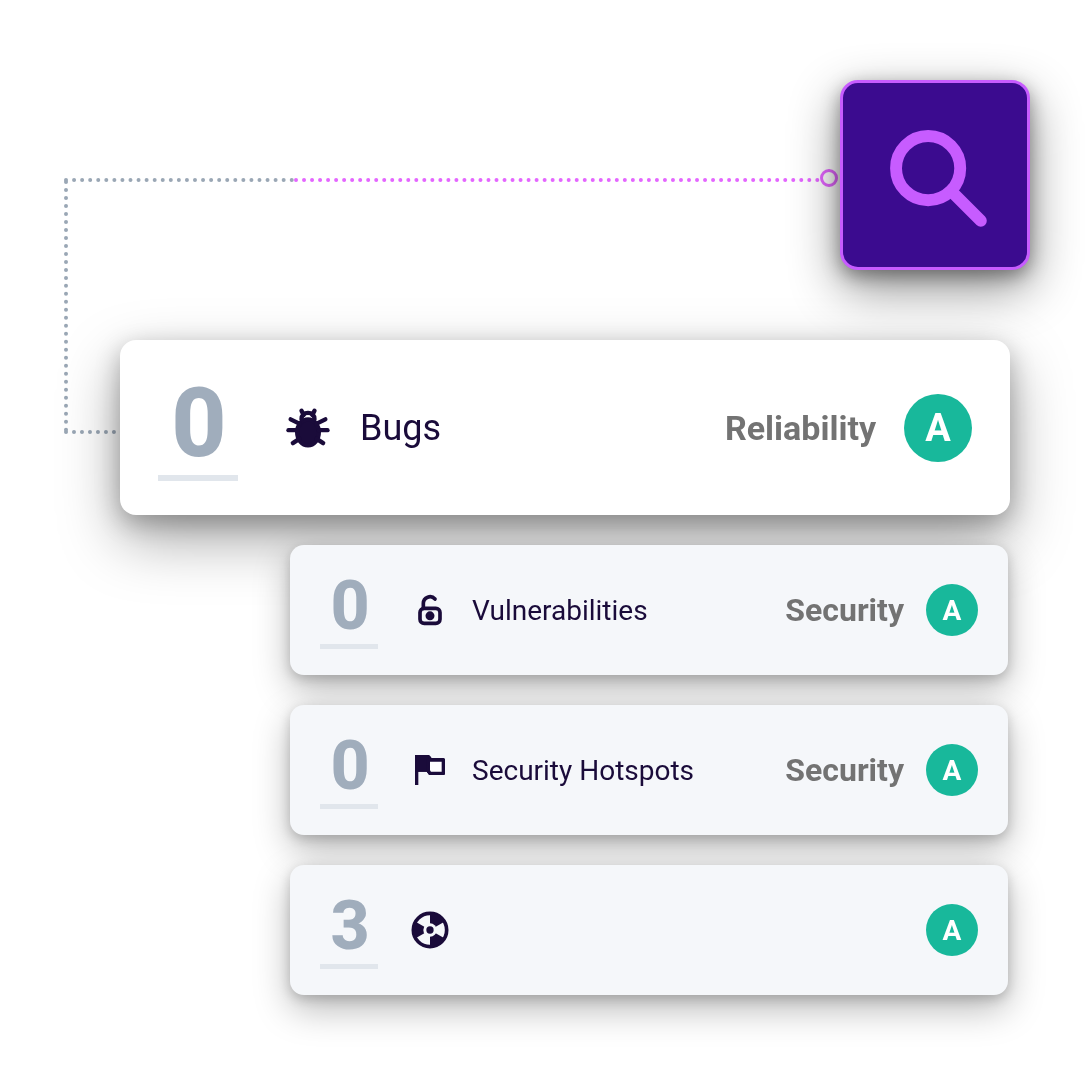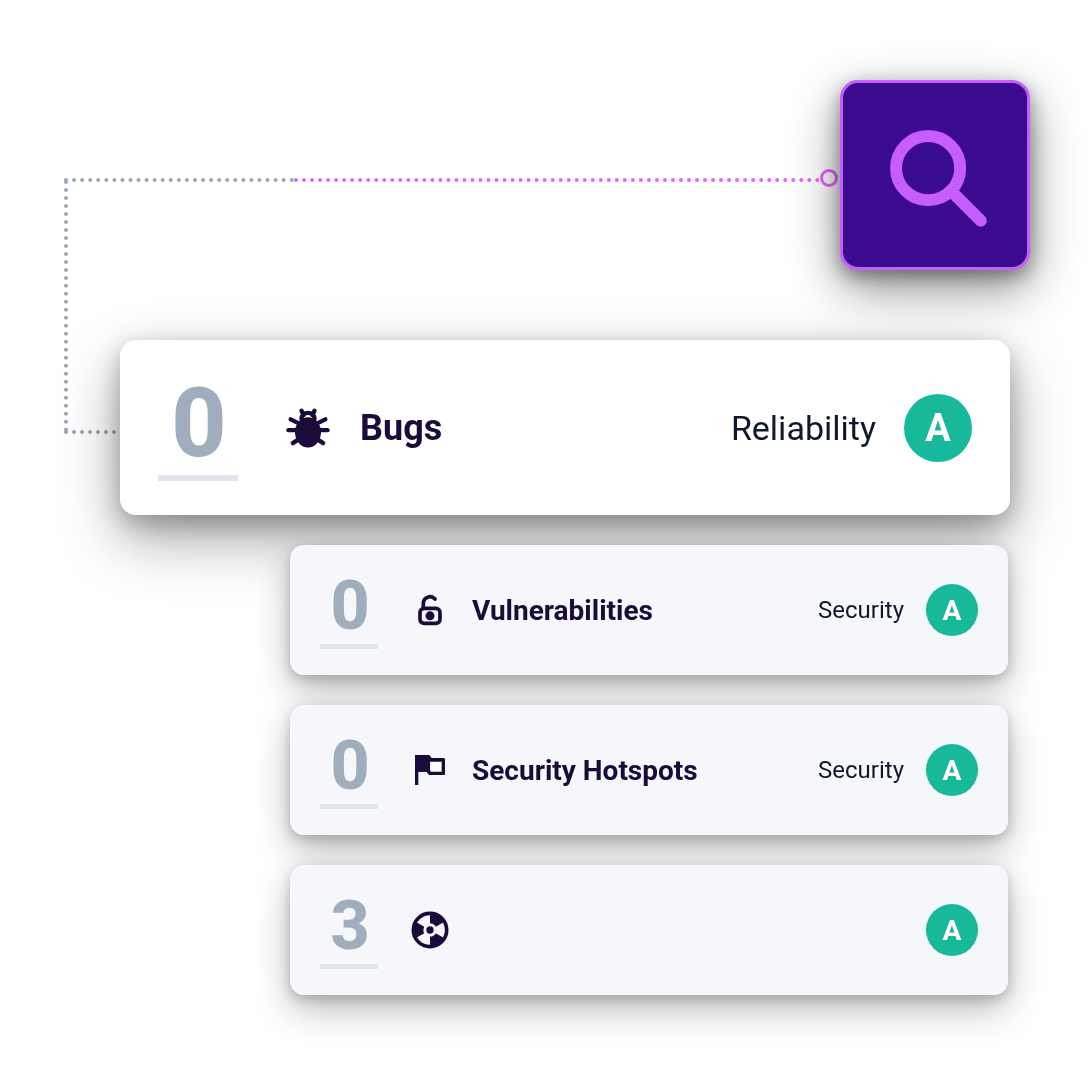--- a/index.html
+++ b/index.html
@@ -114,29 +114,29 @@
     padding-bottom: 4px;
   }
   .card-primary .count { font-size: 96px; width: 80px; text-align: center; margin-right: 44px; }
   .card-secondary .count { font-size: 68px; width: 58px; text-align: center; margin-right: 32px; border-bottom-width: 5px; }
 
   .icon-slot { display:flex; align-items:center; justify-content:center; }
   .card-primary .icon-slot { width: 52px; height: 52px; margin-right: 26px; }
   .card-secondary .icon-slot { width: 40px; height: 40px; margin-right: 22px; }
   .icon-slot svg { width: 100%; height: 100%; }
 
-  .metric-label { color: #1a0b3a; font-weight: 700; }
+  .metric-label { color: #1a0b3a; font-weight: 400; }
   .card-primary .metric-label { font-size: 36px; }
   .card-secondary .metric-label { font-size: 28px; text-align: center; }
 
   .spacer { flex: 1; }
 
-  .category { color: #0f172a; font-weight: 400; }
+  .category { color: #737373; font-weight: 700; }
   .card-primary .category { font-size: 34px; margin-right: 28px; }
-  .card-secondary .category { font-size: 24px; margin-right: 22px; text-align: right; }
+  .card-secondary .category { font-size: 32px; margin-right: 22px; text-align: right; }
 
   .grade {
     background: #18b89b;
     color: #fff;
     font-weight: 700;
     border-radius: 50%;
     display: flex;
     align-items: center;
     justify-content: center;
   }

